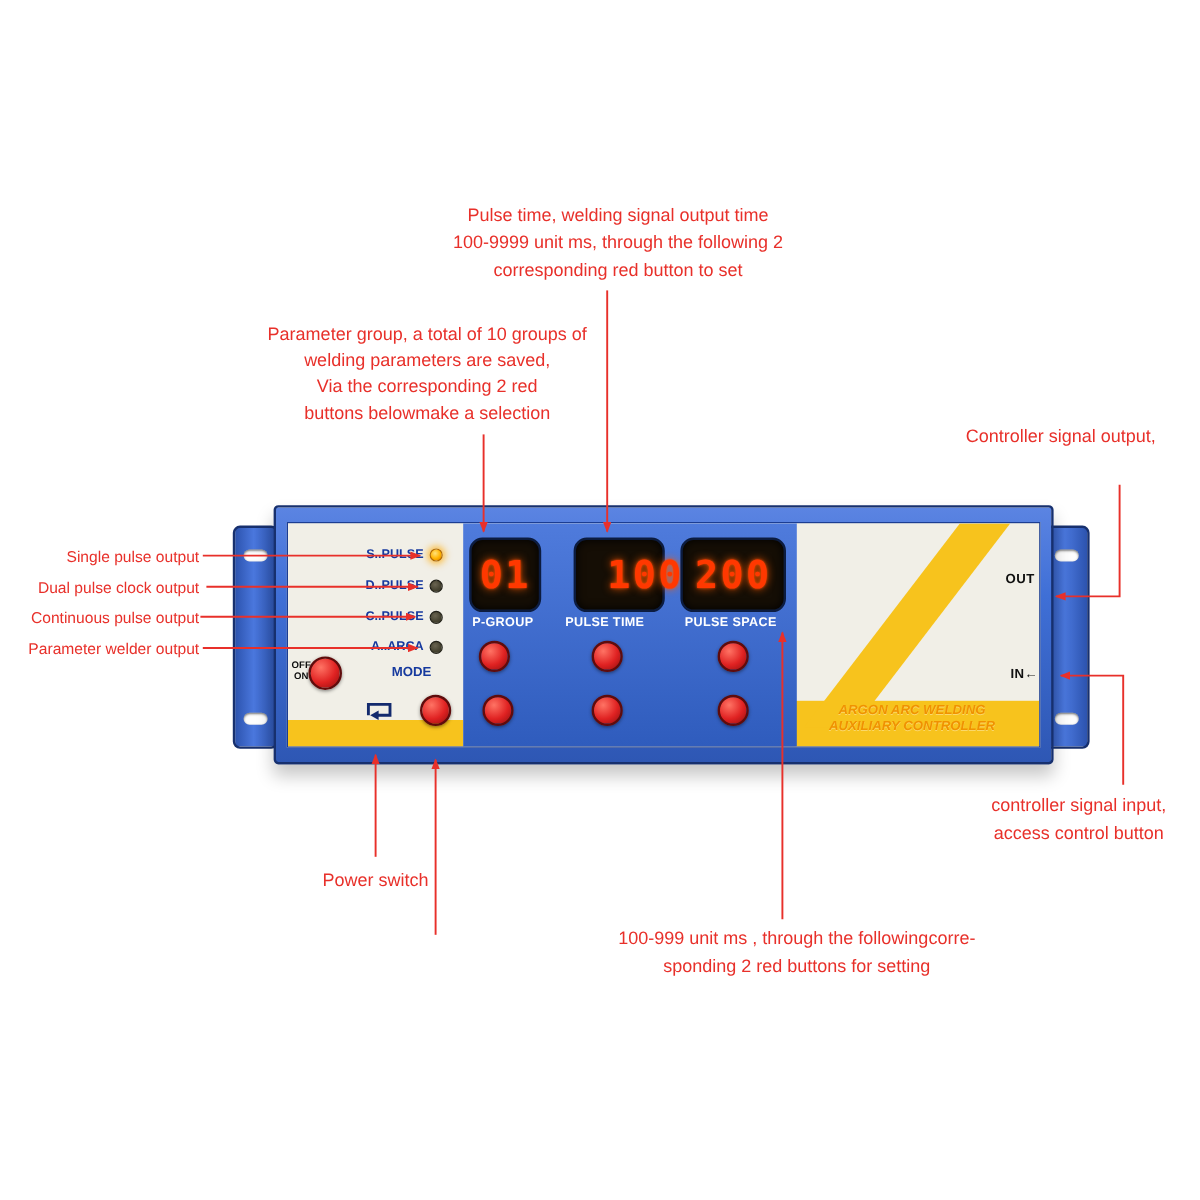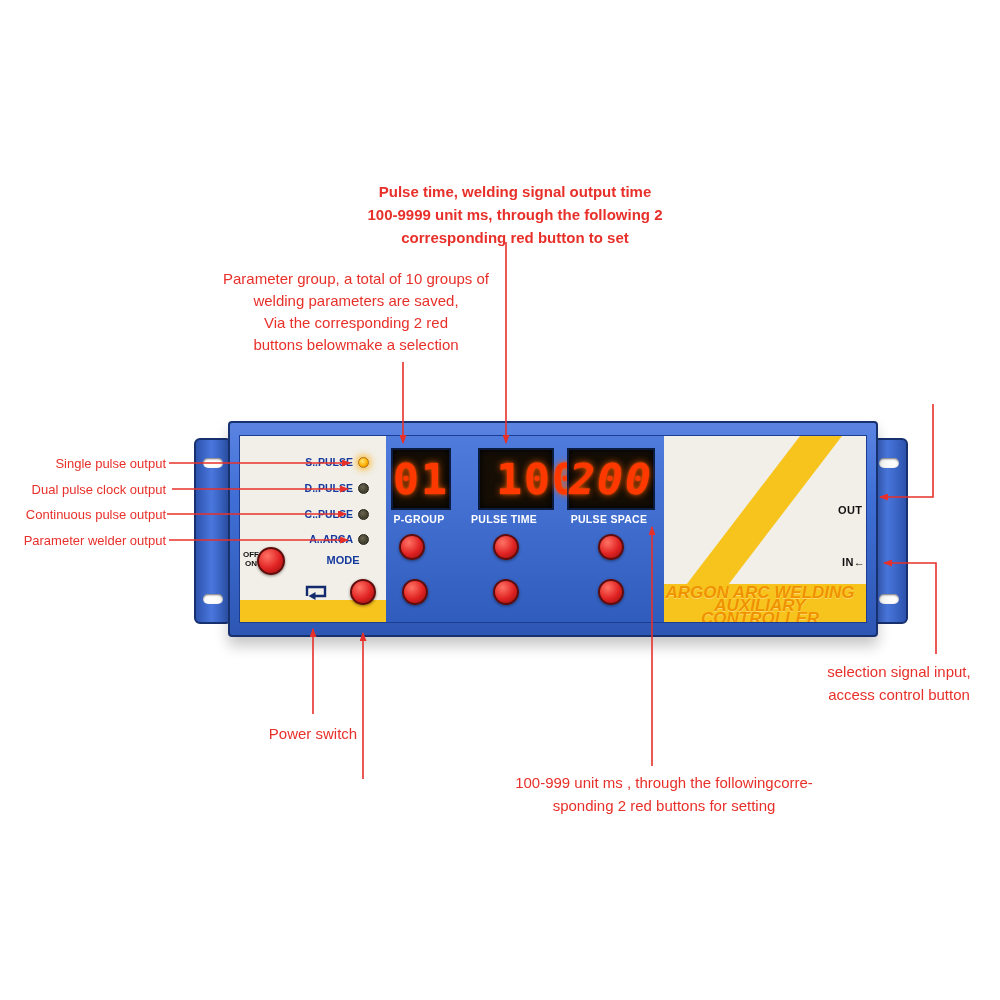--- a/index.html
+++ b/index.html
@@ -43,22 +43,22 @@
          border:1px solid #1c3d92;overflow:hidden;}
 
   .yellow-left{position:absolute;left:0;bottom:0;width:146px;height:22px;background:var(--panel-yellow);}
   .yellow-right{position:absolute;left:423px;right:0;bottom:0;height:38px;background:var(--panel-yellow);}
   .yellow-swoosh{position:absolute;left:0;top:0;width:100%;height:100%;background:var(--panel-yellow);
                  clip-path:polygon(430px 170px,560px 0px,602px 0px,472px 170px);}
   .blue-center{position:absolute;left:146px;top:0;width:278px;height:100%;
                background:linear-gradient(180deg,#4f7bdc,#2f5cbd);}
 
   .display-box{position:absolute;top:12px;height:62px;background:var(--display-bg);
-               border:2px solid #0c1c40;border-radius:0;display:flex;align-items:center;justify-content:center;
-               font-family:"DejaVu Sans Mono",monospace;font-weight:bold;font-size:43px;line-height:1;
+               border:2px solid #0c1c40;border-radius:11px;display:flex;align-items:center;justify-content:center;
+               font-family:"DejaVu Sans Mono",monospace;font-weight:bold;font-size:32px;line-height:1;
                letter-spacing:2px;color:var(--digit-red);
                text-shadow:0 0 7px rgba(255,95,0,.9),0 0 2px rgba(255,60,0,1);
                box-shadow:inset 0 0 8px #000;}
   .param-label{position:absolute;top:77px;color:#fff;font-size:10.5px;font-weight:bold;text-align:center;letter-spacing:.3px;}
 
   .push-btn{position:absolute;width:26px;height:26px;border-radius:50%;cursor:pointer;
             background:radial-gradient(circle at 35% 30%,#ff7364,var(--button-red) 55%,#8f0f0f);
             border:2px solid #5f0c0c;box-shadow:0 1px 3px rgba(0,0,0,.45);}
   .push-btn.big{width:28px;height:28px;}
 
@@ -68,21 +68,21 @@
              color:var(--label-blue);}
   .led{position:absolute;left:118px;width:11px;height:11px;border-radius:50%;}
   .led.on{background:radial-gradient(circle at 40% 35%,#ffe27a,var(--led-on) 55%,#d97a00);
           border:1px solid #b36b00;box-shadow:0 0 6px 2px rgba(255,170,0,.75);}
   .led.off{background:radial-gradient(circle at 40% 35%,#6a6451,var(--led-off) 60%);border:1px solid #23221a;}
   .mode-label{position:absolute;left:78px;top:118px;width:50px;text-align:center;font-size:11px;font-weight:bold;
               color:var(--label-blue);}
   .loop-icon{position:absolute;left:62px;top:145px;width:28px;height:20px;}
 
   .io-label{position:absolute;font-size:11px;font-weight:bold;color:#101010;letter-spacing:.4px;}
-  .brand{position:absolute;left:420px;top:150px;width:200px;text-align:center;font-size:17px;font-weight:bold;
+  .brand{position:absolute;left:420px;top:150px;width:200px;text-align:center;font-size:11px;font-weight:bold;
          font-style:italic;line-height:13px;color:var(--brand-orange);text-shadow:0 1px 0 rgba(255,255,255,.35);}
 </style>
 </head>
 <body>
 
 <div class="stage">
 
   <div class="ear left">
     <div class="ear-hole top"></div>
     <div class="ear-hole bottom"></div>
@@ -121,34 +121,34 @@
       <div class="loop-icon">
         <svg width="28" height="20" viewBox="0 0 28 20">
           <path d="M5 15 V6 H23 V15 H13" fill="none" stroke="#132a6e" stroke-width="2.4"></path>
           <path d="M13.5 11 L13.5 19 L6.5 15 Z" fill="#132a6e"></path>
         </svg>
       </div>
       <div class="push-btn" style="left:110px;top:143px;"></div>
 
       <div class="display-box" style="left:151px;width:60px;">01</div>
       <div class="display-box" style="left:238px;width:76px;padding-left:44px;">100</div>
-      <div class="display-box" style="left:327px;width:88px;font-style:italic;">200</div>
+      <div class="display-box" style="left:327px;width:88px;">200</div>
 
       <div class="param-label" style="left:145px;width:68px;">P-GROUP</div>
       <div class="param-label" style="left:216px;width:96px;">PULSE TIME</div>
       <div class="param-label" style="left:321px;width:96px;">PULSE SPACE</div>
 
       <div class="push-btn" style="left:159px;top:98px;"></div>
       <div class="push-btn" style="left:253px;top:98px;"></div>
       <div class="push-btn" style="left:358px;top:98px;"></div>
       <div class="push-btn" style="left:162px;top:143px;"></div>
       <div class="push-btn" style="left:253px;top:143px;"></div>
       <div class="push-btn" style="left:358px;top:143px;"></div>
 
-      <div class="io-label" style="left:598px;top:68px;">OUT</div>
+      <div class="io-label" style="left:598px;top:41px;">OUT</div>
       <div class="io-label" style="left:602px;top:120px;">IN←</div>
 
       <div class="brand">
         <div>ARGON ARC WELDING</div>
         <div>AUXILIARY CONTROLLER</div>
       </div>
     </div>
   </div>
 
   <svg class="overlay" width="1000" height="1000" viewBox="0 0 1000 1000">
@@ -163,43 +163,44 @@
     <path class="arrow" d="M169 463 L350 463"></path>
     <path class="arrow" d="M172 489 L348 489"></path>
     <path class="arrow" d="M167 514 L346 514"></path>
     <path class="arrow" d="M169 540 L348 540"></path>
     <path class="arrow" d="M936 654 L936 563 L884 563"></path>
     <path class="arrow" d="M313 714 L313 629"></path>
     <path class="arrow" d="M363 779 L363 633"></path>
     <path class="arrow" d="M652 766 L652 527"></path>
   </svg>
 
-  <div class="ann" style="left:330px;top:180px;width:370px;font-weight:bold;">
+  <div class="ann" style="left:330px;top:168px;width:370px;">
     <div>Pulse time, welding signal output time</div>
     <div>100-9999 unit ms, through the following 2</div>
     <div>corresponding red button to set</div>
   </div>
 
   <div class="ann" style="left:196px;top:268px;width:320px;line-height:22px;">
     <div>Parameter group, a total of 10 groups of</div>
     <div>welding parameters are saved,</div>
     <div>Via the corresponding 2 red</div>
     <div>buttons belowmake a selection</div>
   </div>
 
   <div class="ann" style="left:770px;top:352px;width:228px;">
+    <div>Controller signal output,</div>
   </div>
 
   <div class="ann small" style="left:10px;top:456px;width:156px;">Single pulse output</div>
   <div class="ann small" style="left:10px;top:482px;width:156px;">Dual pulse clock output</div>
   <div class="ann small" style="left:10px;top:507px;width:156px;">Continuous pulse output</div>
   <div class="ann small" style="left:10px;top:533px;width:156px;">Parameter welder output</div>
 
   <div class="ann" style="left:800px;top:660px;width:198px;">
-    <div>selection signal input,</div>
+    <div>controller signal input,</div>
     <div>access control button</div>
   </div>
 
   <div class="ann" style="left:248px;top:722px;width:130px;">Power switch</div>
 
 
   <div class="ann" style="left:490px;top:771px;width:348px;">
     <div>100-999 unit ms , through the followingcorre-</div>
     <div>sponding 2 red buttons for setting</div>
   </div>

